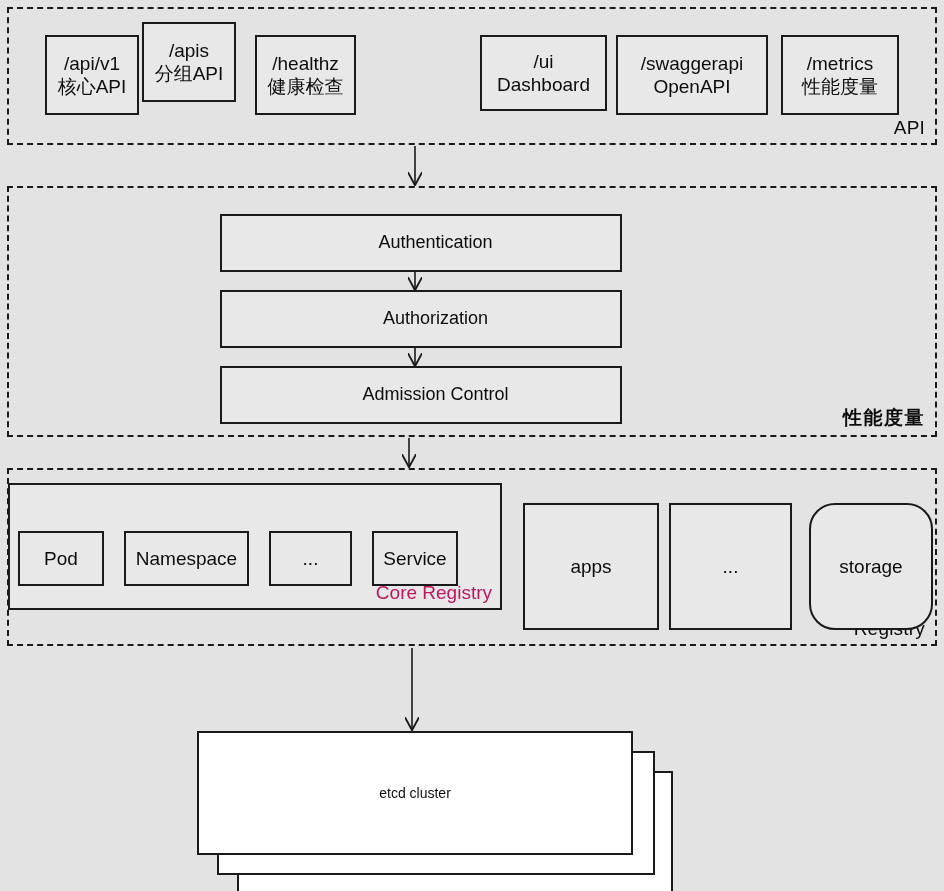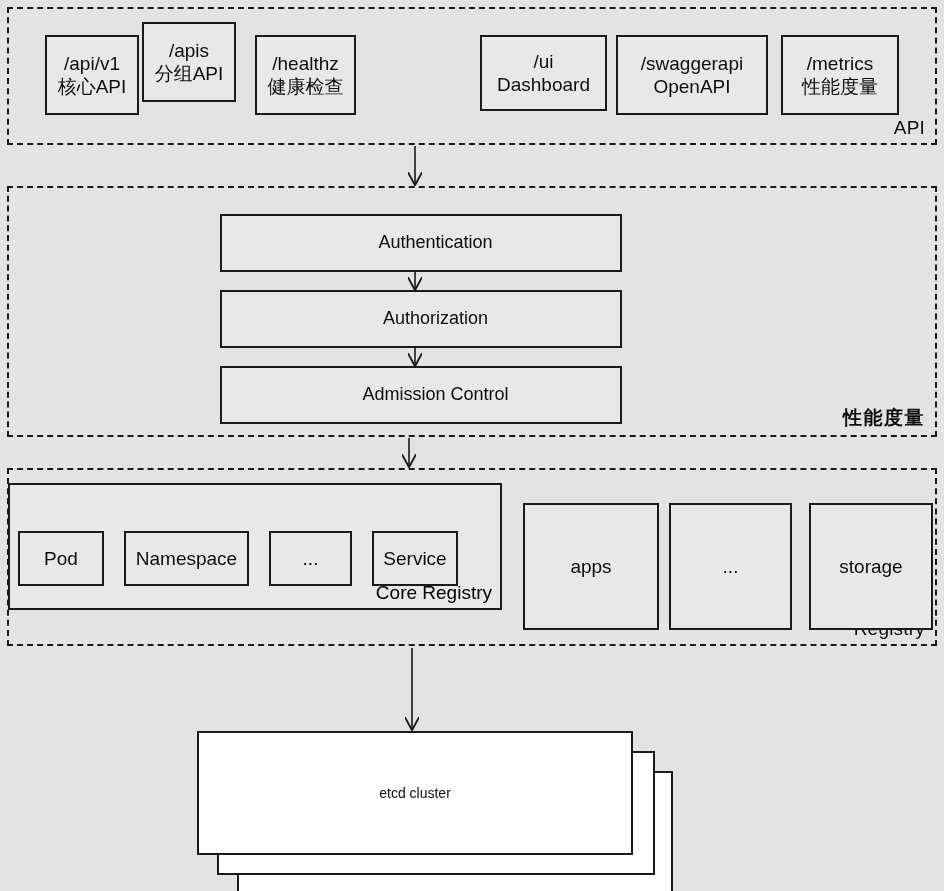--- a/index.html
+++ b/index.html
@@ -55,21 +55,21 @@
     position: absolute;
     border: 2px solid #1a1a1a;
     background: #e8e8e8;
     box-sizing: border-box;
   }
   .core-label {
     position: absolute;
     right: 8px;
     bottom: 4px;
     font-size: 19px;
-    color: #000000;
+    color: #be185d;
     white-space: nowrap;
     margin-top: 20px;
   }
   .etcd-card {
     position: absolute;
     border: 2px solid #1a1a1a;
     background: #ffffff;
     box-sizing: border-box;
   }
   .etcd-front {
@@ -169,21 +169,21 @@
   </div>
 
   <div class="solid-box reg-item" style="left:523px; top:483px; width:136px; height:127px;">
     <span>apps</span>
   </div>
 
   <div class="solid-box reg-item" style="left:669px; top:483px; width:123px; height:127px;">
     <span>...</span>
   </div>
 
-  <div class="solid-box reg-item" style="left:809px; top:483px; width:124px; height:127px;">
+  <div class="solid-box reg-item" style="left:809px; top:483px; width:124px; height:127px;border-radius:26px;">
     <span>storage</span>
   </div>
 
   <div class="etcd-card" style="left:237px; top:771px; width:436px; height:124px;"></div>
   <div class="etcd-card" style="left:217px; top:751px; width:438px; height:124px;"></div>
   <div class="etcd-card etcd-front" style="left:197px; top:731px; width:436px; height:124px;">
     <span>etcd cluster</span>
   </div>
 
   <svg class="arrow-svg" viewBox="0 0 944 891">

